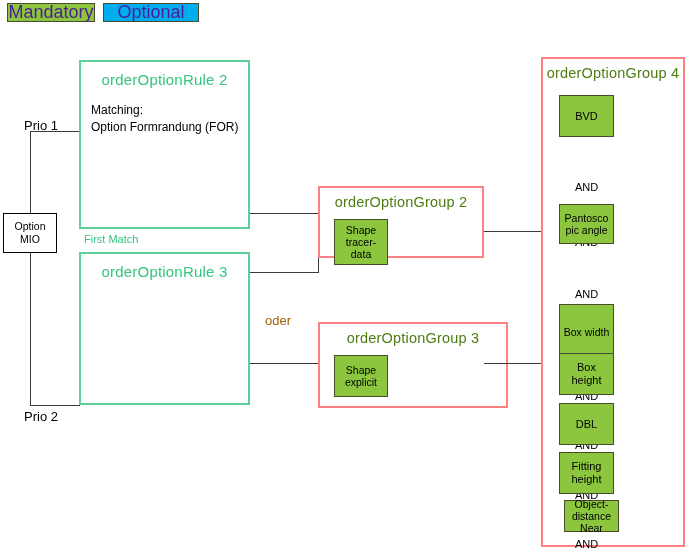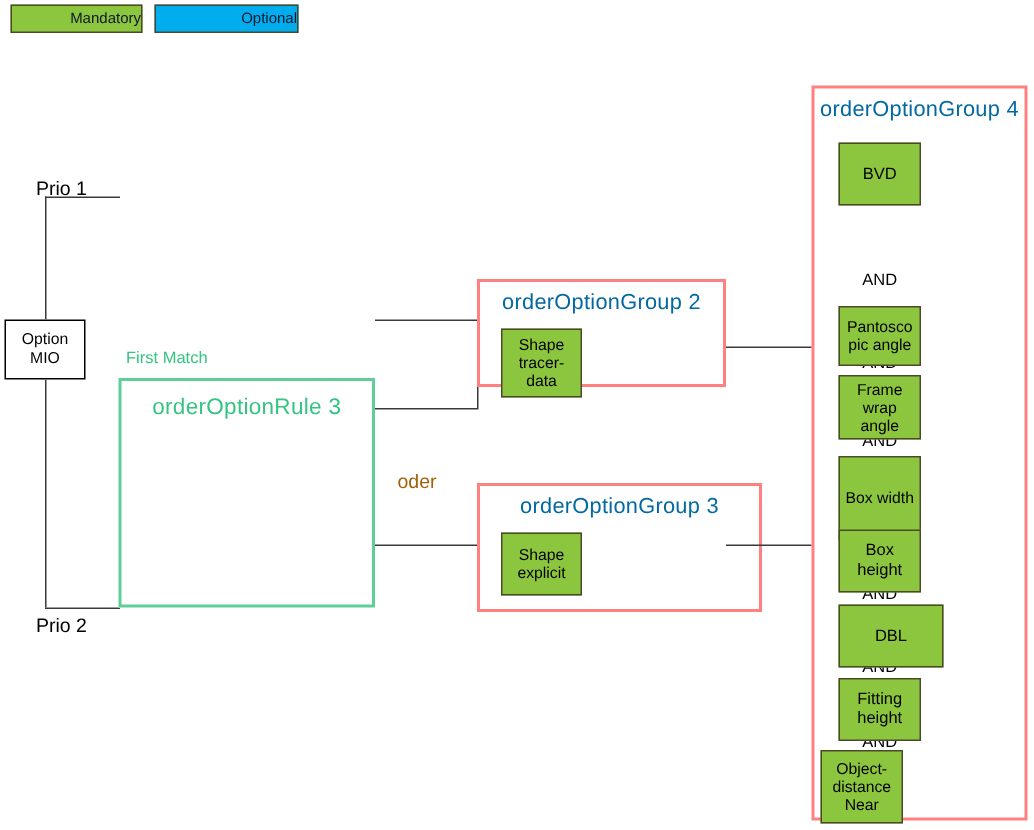--- a/index.html
+++ b/index.html
@@ -16,23 +16,23 @@
     height: 553px;
     background: #ffffff;
     overflow: hidden;
   }
   .abs { position: absolute; }
 
   
   .legend-box {
     box-sizing: border-box;
     border: 1px solid #4a4a2a;
-    text-align: right;
-    font-size: 10px;
-    color: #0f172a;
+    text-align: center;
+    font-size: 18px;
+    color: #4c1d95;
     line-height: 17px;
     height: 19px;
   }
   .legend-mandatory { background: #8CC63F; }
   .legend-optional  { background: #00AEEF; }
 
   
   .mio-box {
     box-sizing: border-box;
     border: 1px solid #000000;
@@ -71,21 +71,21 @@
     font-size: 11px;
   }
 
   
   .group-box {
     box-sizing: border-box;
     border: 2px solid #FF8080;
     background: #ffffff;
   }
   .group-title {
-    color: #0369a1;
+    color: #4d7c0f;
     font-size: 14.5px;
     text-align: center;
     margin-top: 6px;
     letter-spacing: 0.2px;
   }
 
   
   .chip {
     box-sizing: border-box;
     border: 1px solid #4a4a2a;
@@ -139,20 +139,27 @@
     <span>Option</span>
     <span>MIO</span>
   </div>
 
   <div class="abs prio-label" style="left:8px; top:118px; width:66px;">Prio 1</div>
   <div class="abs hline" style="left:30px; top:131px; width:50px;"></div>
 
   <div class="abs hline" style="left:30px; top:405px; width:50px;"></div>
   <div class="abs prio-label" style="left:8px; top:409px; width:66px;">Prio 2</div>
 
+  <div class="abs rule-box" style="left:79px; top:60px; width:171px; height:169px;">
+    <div class="rule-title">orderOptionRule 2</div>
+    <div class="rule-body">
+      <div>Matching:</div>
+      <div>Option Formrandung (FOR)</div>
+    </div>
+  </div>
 
   <div class="abs first-match-label" style="left:84px; top:233px;">First Match</div>
 
   <div class="abs rule-box" style="left:79px; top:252px; width:171px; height:153px;">
     <div class="rule-title">orderOptionRule 3</div>
   </div>
 
   <div class="abs hline" style="left:250px; top:213px; width:68px;"></div>
 
   <div class="abs hline" style="left:250px; top:272px; width:68px;"></div>
@@ -184,37 +191,34 @@
 
     <div class="abs chip" style="left:16px; top:36px; width:55px; height:42px;">BVD</div>
     <div class="abs and-label" style="left:16px; top:79px; width:55px;">AND</div>
 
     <div class="abs and-label" style="left:16px; top:134px; width:55px;">AND</div>
 
     <div class="abs chip small" style="left:16px; top:145px; width:55px; height:40px;">Pantosco
 pic angle</div>
     <div class="abs and-label" style="left:16px; top:186px; width:55px;">AND</div>
 
-    <div class="abs chip small" style="left:16px; top:191px; width:55px; height:43px;">Frame
-wrap
-angle</div>
     <div class="abs and-label" style="left:16px; top:235px; width:55px;">AND</div>
 
     <div class="abs chip small" style="left:16px; top:245px; width:55px; height:56px;">Box width</div>
     <div class="abs and-label" style="left:16px; top:288px; width:55px;">AND</div>
 
     <div class="abs chip" style="left:16px; top:294px; width:55px; height:42px;">Box
 height</div>
     <div class="abs and-label" style="left:16px; top:337px; width:55px;">AND</div>
 
-    <div class="abs chip" style="left:16px; top:344px; width:70px; height:42px;">DBL</div>
+    <div class="abs chip" style="left:16px; top:344px; width:55px; height:42px;">DBL</div>
     <div class="abs and-label" style="left:16px; top:387px; width:55px;">AND</div>
 
     <div class="abs chip" style="left:16px; top:393px; width:55px; height:42px;">Fitting
 height</div>
     <div class="abs and-label" style="left:16px; top:436px; width:55px;">AND</div>
 
-    <div class="abs chip small" style="left:4px; top:441px; width:55px; height:49px;">Object-
+    <div class="abs chip small" style="left:21px; top:441px; width:55px; height:32px;">Object-
 distance
 Near</div>
   </div>
 
 </div>
 
 </body></html>

